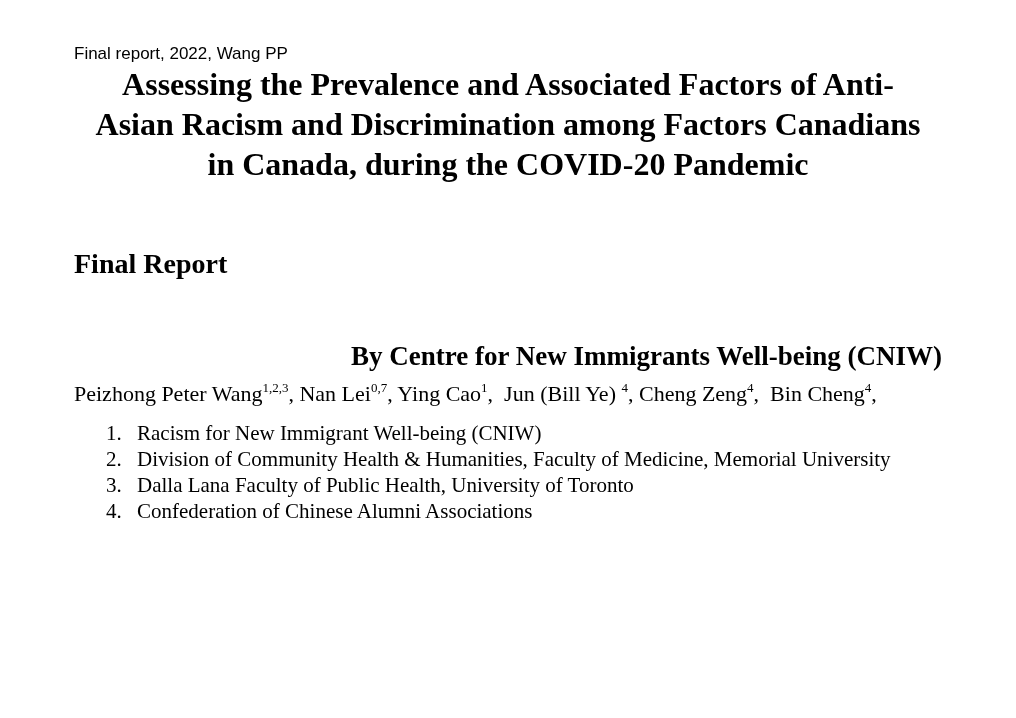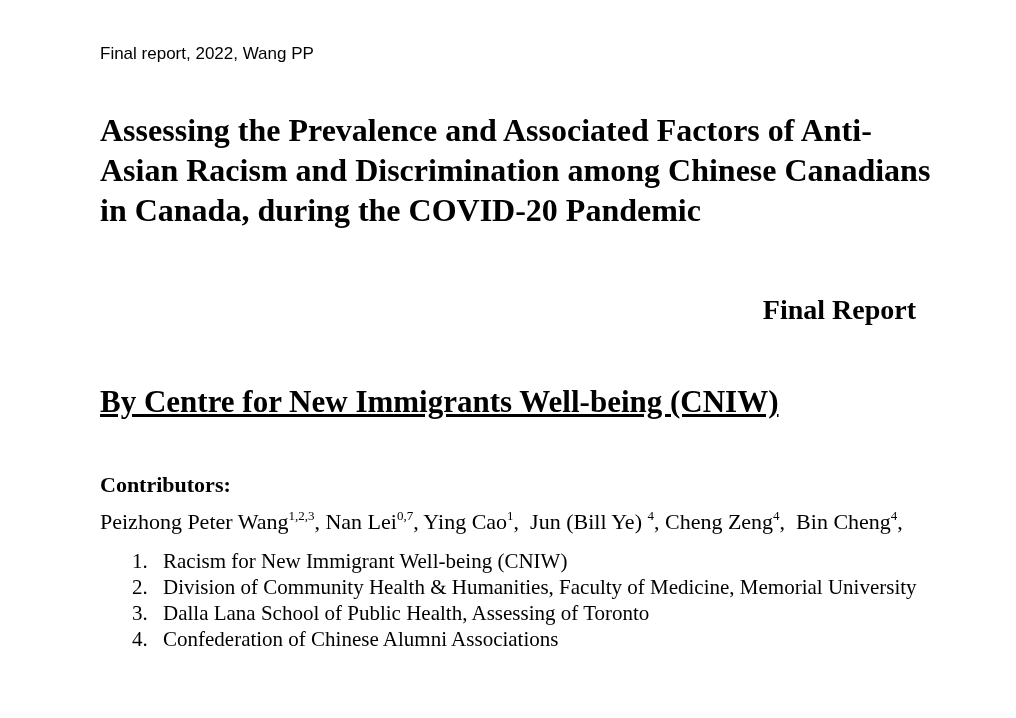--- a/index.html
+++ b/index.html
@@ -9,53 +9,51 @@
   }
   .page {
     position: relative;
     width: 1016px;
     height: 718px;
     background: #ffffff;
     color: #000000;
     font-family: "Liberation Serif", serif;
     overflow: hidden;
     box-sizing: border-box;
-    padding: 0 100px;
+    padding: 0 74px;
   }
   .header-line {
     margin-top: 44px;
     font-family: "Liberation Sans", sans-serif;
     font-size: 17px;
     line-height: 20px;
     color: #000000;
   }
   .doc-title {
-    margin-top: 46px;
-    text-align: left;
+    text-align: center;
     font-weight: bold;
     font-size: 32px;
     line-height: 40px;
   }
   .doc-title .title-line {
     white-space: nowrap;
   }
   .report-label {
     margin-top: 63px;
-    text-align: right;
+    text-align: left;
     font-weight: bold;
     font-size: 28px;
     line-height: 34px;
   }
   .byline {
     margin-top: 61px;
-    text-align: left;
+    text-align: right;
     font-weight: bold;
-    font-size: 31px;
+    font-size: 27px;
     line-height: 28px;
-    text-decoration: underline;
   }
   .contributors-heading {
     margin-top: 56px;
     font-weight: bold;
     font-size: 22px;
     line-height: 26px;
   }
   .contributors-paragraph {
     margin-top: 9px;
     font-size: 22px;
@@ -91,46 +89,45 @@
 </style>
 </head>
 <body>
 
 <div class="page">
 
   <div class="header-line">Final report, 2022, Wang PP</div>
 
   <div class="doc-title">
     <div class="title-line">Assessing the Prevalence and Associated Factors of Anti-</div>
-    <div class="title-line">Asian Racism and Discrimination among Chinese Canadians</div>
+    <div class="title-line">Asian Racism and Discrimination among Factors Canadians</div>
     <div class="title-line">in Canada, during the COVID-20 Pandemic</div>
   </div>
 
   <div class="report-label">Final Report</div>
 
   <div class="byline">By Centre for New Immigrants Well-being (CNIW)</div>
 
-  <div class="contributors-heading">Contributors:</div>
 
   <div class="contributors-paragraph">
       <div class="author-line">Peizhong Peter Wang<sup>1,2,3</sup>, Nan Lei<sup>0,7</sup>, Ying Cao<sup>1</sup>,  Jun (Bill Ye) <sup>4</sup>, Cheng Zeng<sup>4</sup>,  Bin Cheng<sup>4</sup>,</div>
     </div>
 
   <div class="affiliation-list">
     <div class="affiliation-item">
       <span class="affiliation-num">1.</span>
       <span class="affiliation-text">Racism for New Immigrant Well-being (CNIW)</span>
     </div>
     <div class="affiliation-item">
       <span class="affiliation-num">2.</span>
       <span class="affiliation-text">Division of Community Health &amp; Humanities, Faculty of Medicine, Memorial University</span>
     </div>
     <div class="affiliation-item">
       <span class="affiliation-num">3.</span>
-      <span class="affiliation-text">Dalla Lana School of Public Health, Assessing of Toronto</span>
+      <span class="affiliation-text">Dalla Lana Faculty of Public Health, University of Toronto</span>
     </div>
     <div class="affiliation-item">
       <span class="affiliation-num">4.</span>
       <span class="affiliation-text">Confederation of Chinese Alumni Associations</span>
     </div>
   </div>
 
 </div>
 
 </body></html>

